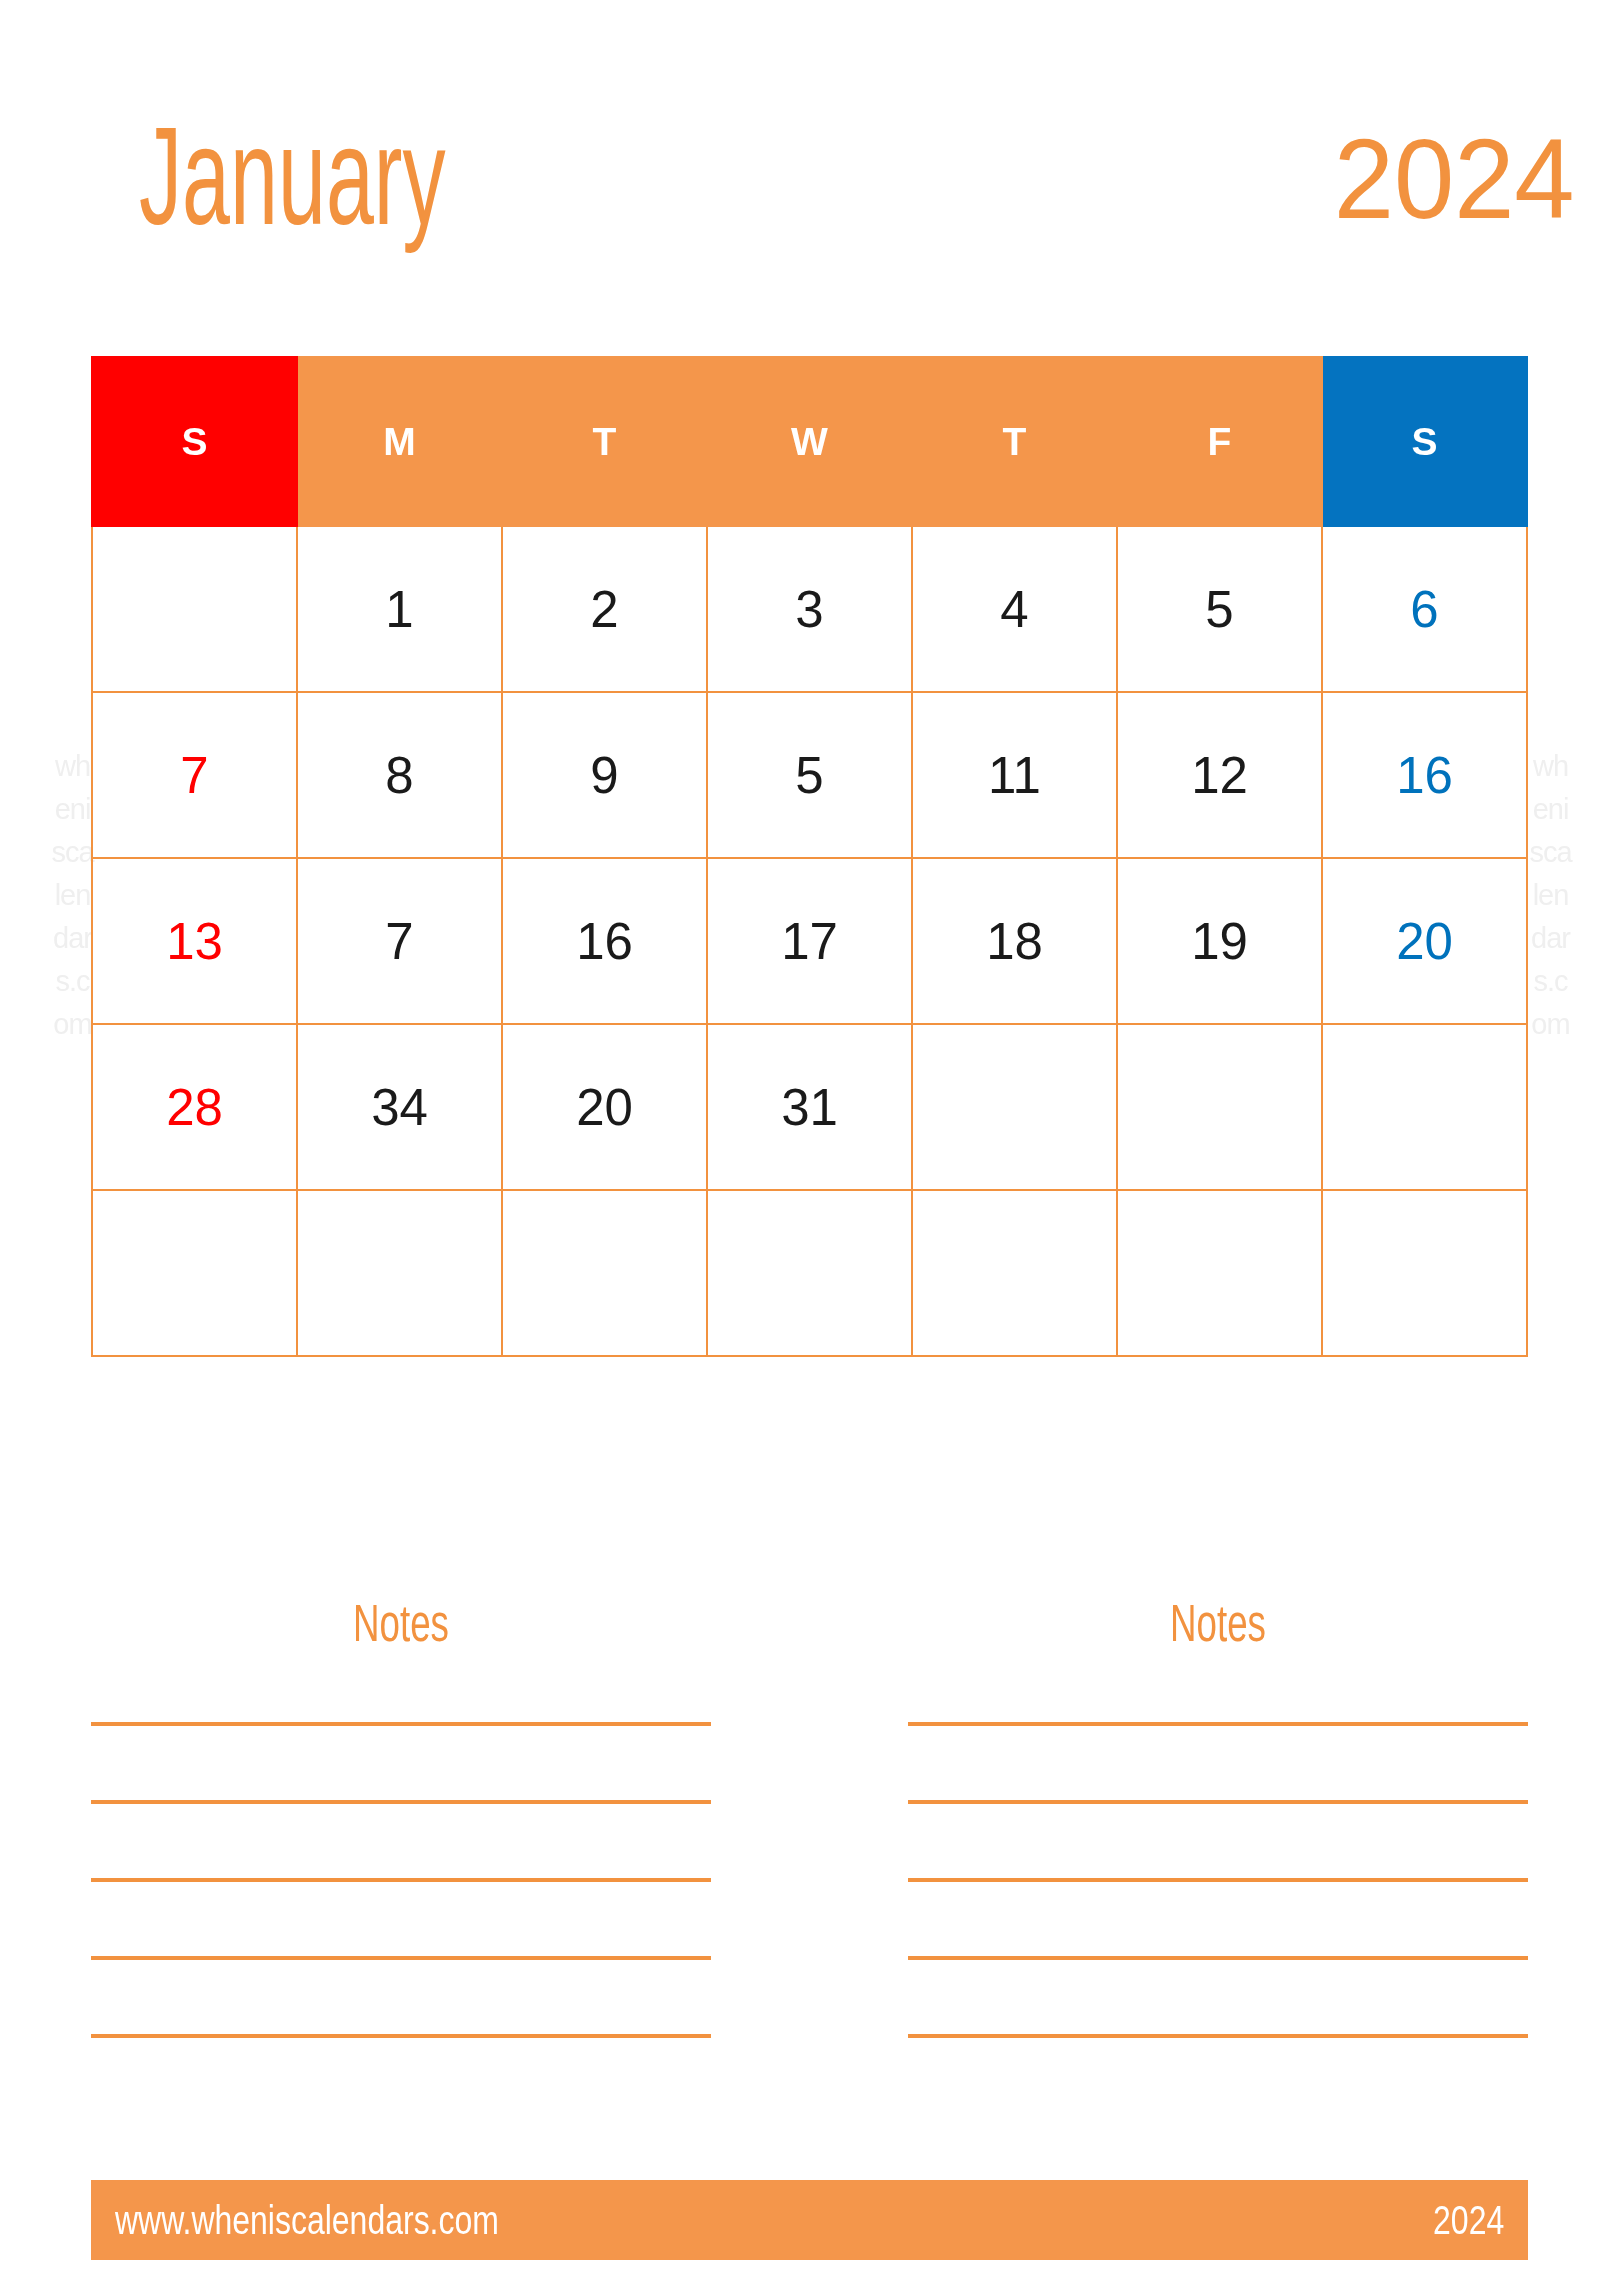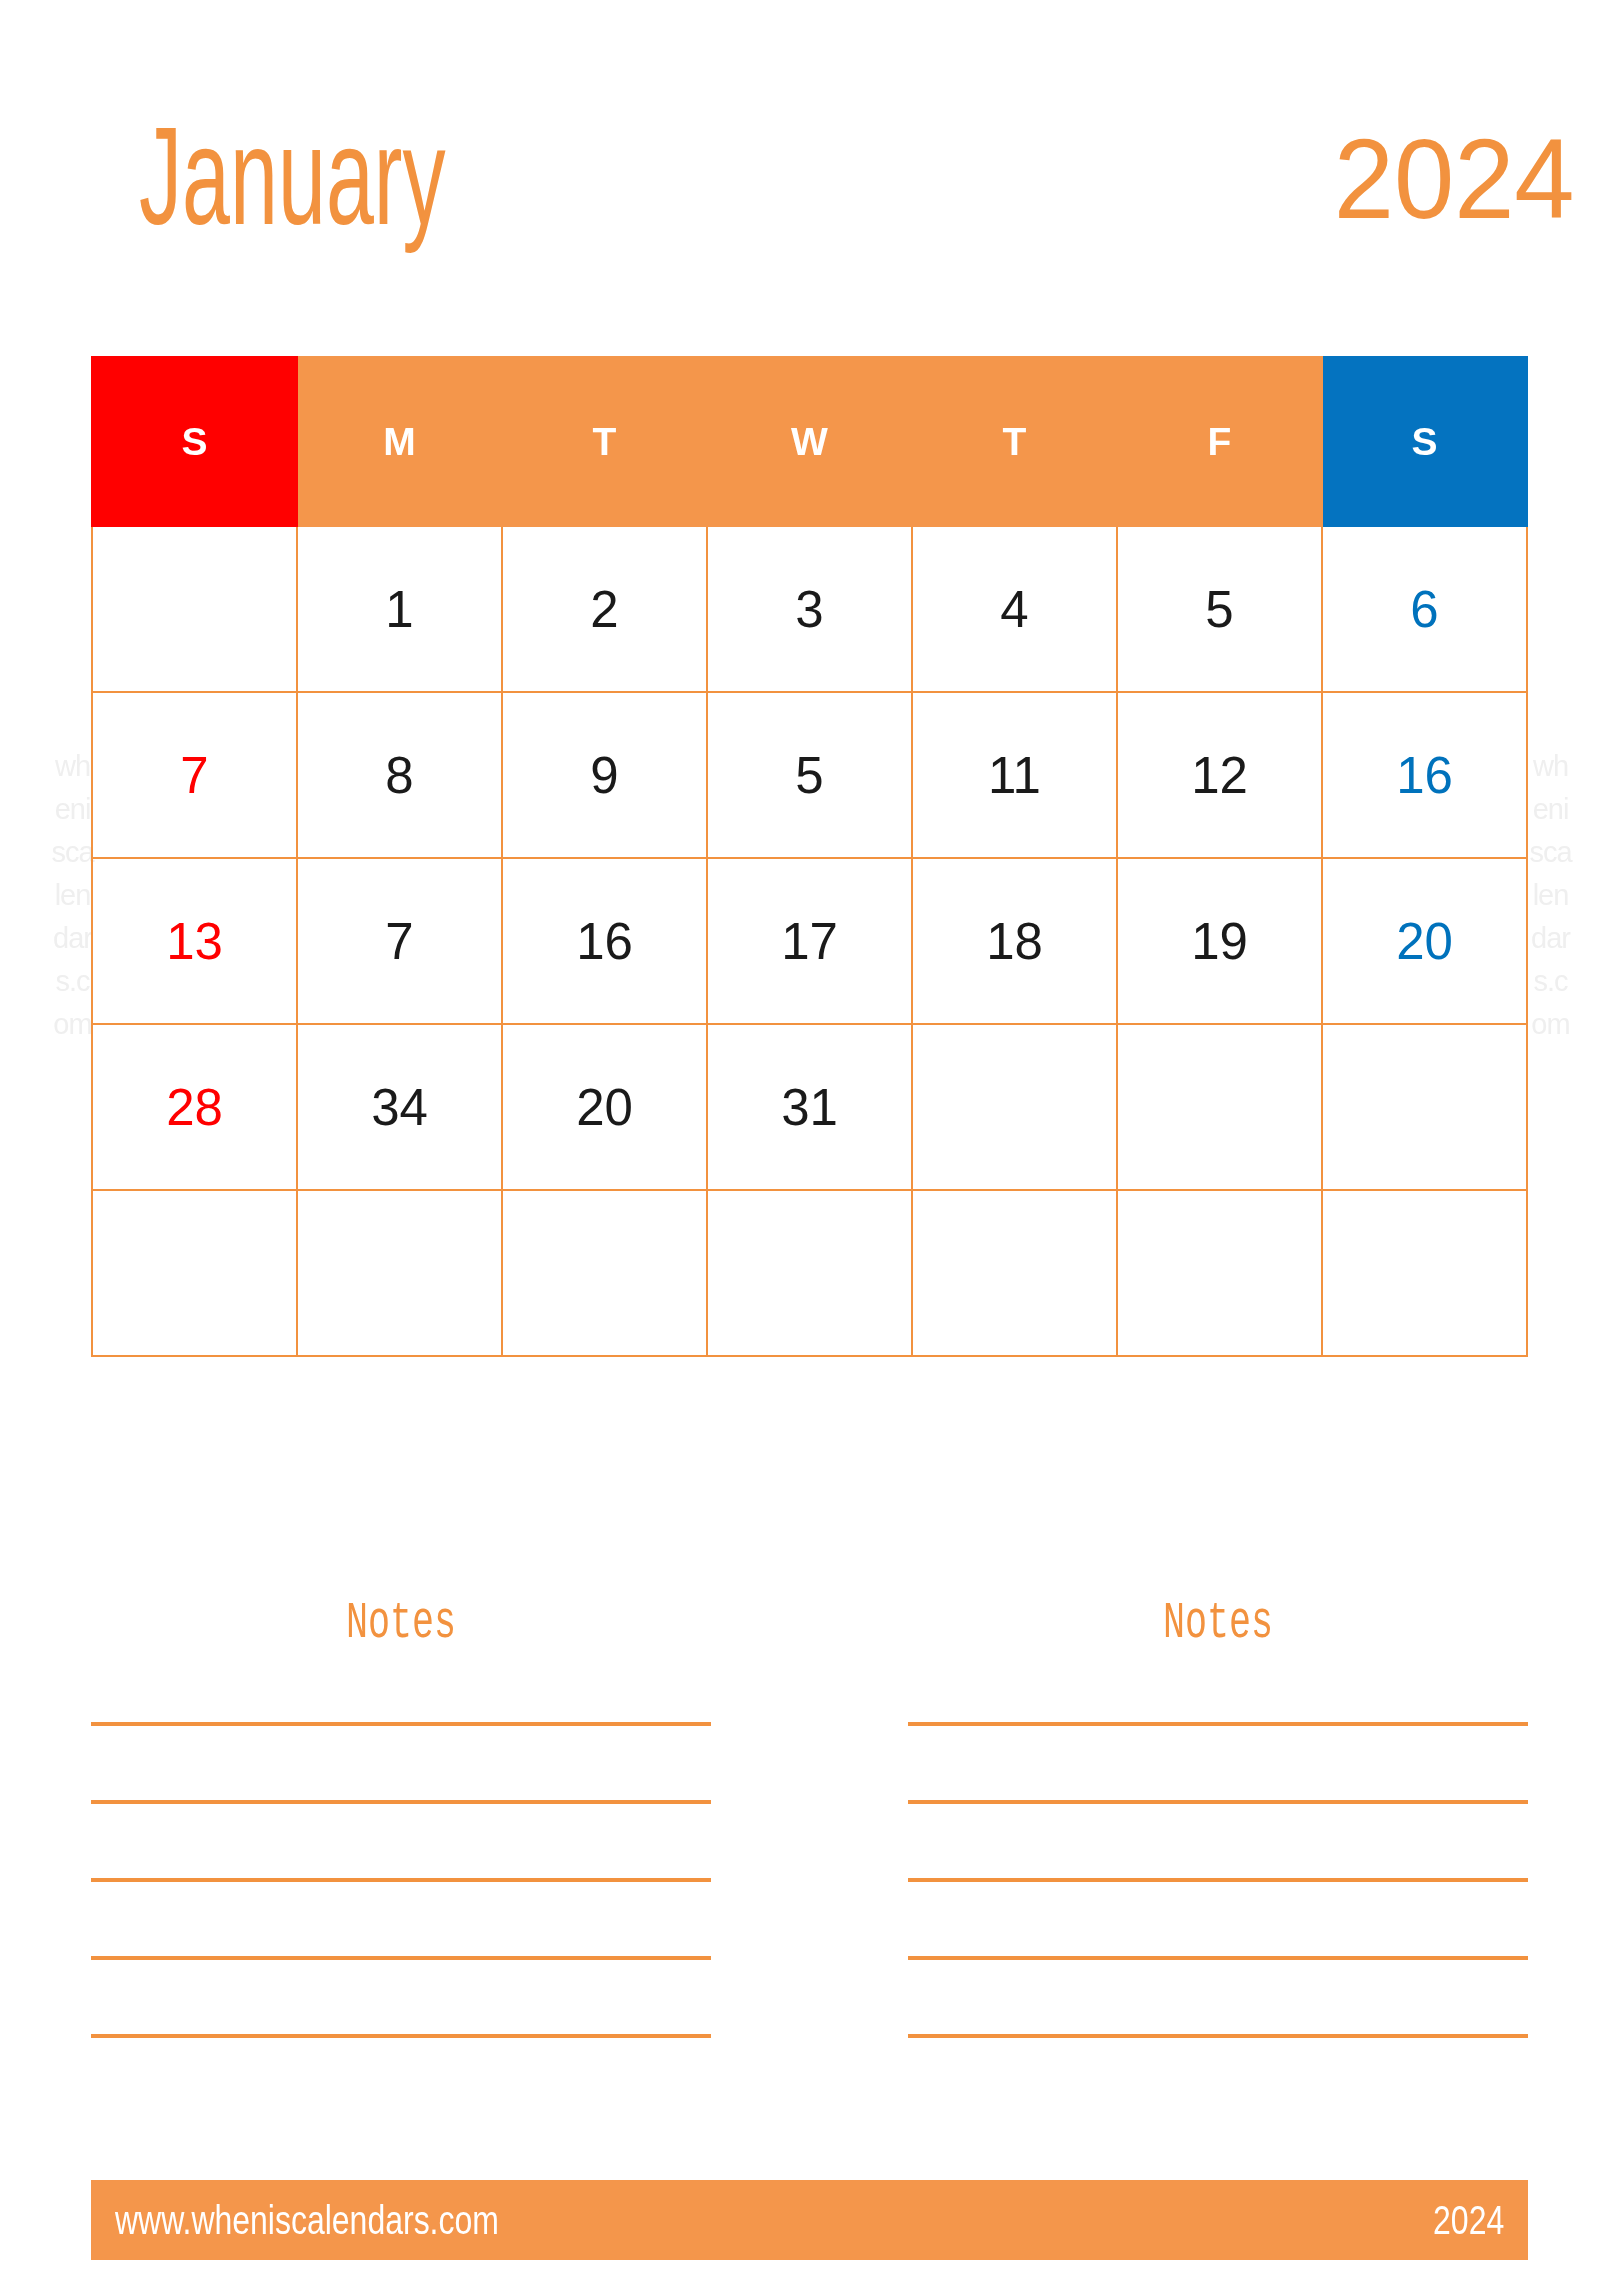--- a/index.html
+++ b/index.html
@@ -120,21 +120,20 @@
   .notes-wrap {
     position: absolute;
     left: 91px;
     top: 1598px;
     width: 1437px;
     display: flex;
     justify-content: space-between;
   }
   .notes-col {
     width: 620px;
-    font-family: Liberation Mono, monospace;
   }
   .notes-title {
     color: #F2923F;
     font-size: 51px;
     line-height: 1;
     text-align: center;
     transform: scaleX(0.72);
     font-weight: 400;
     margin: 0 0 73px 0;
     white-space: nowrap;

